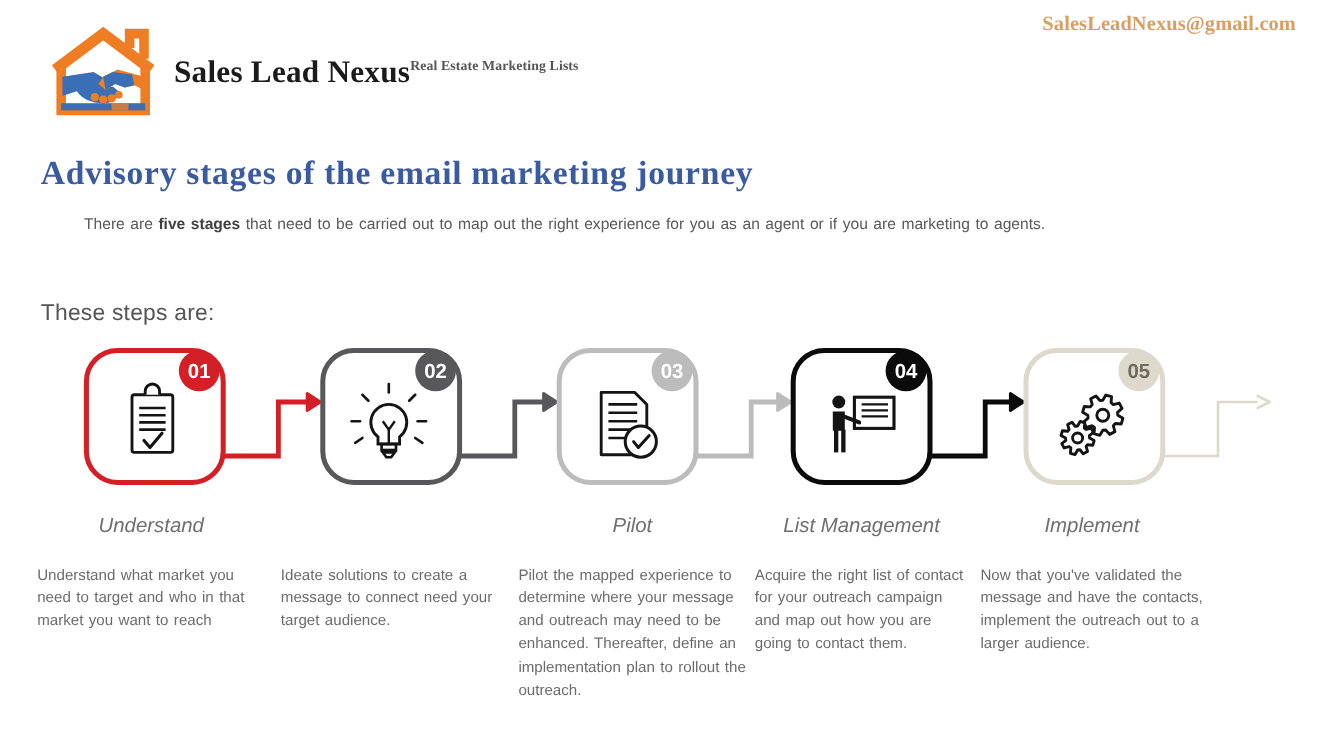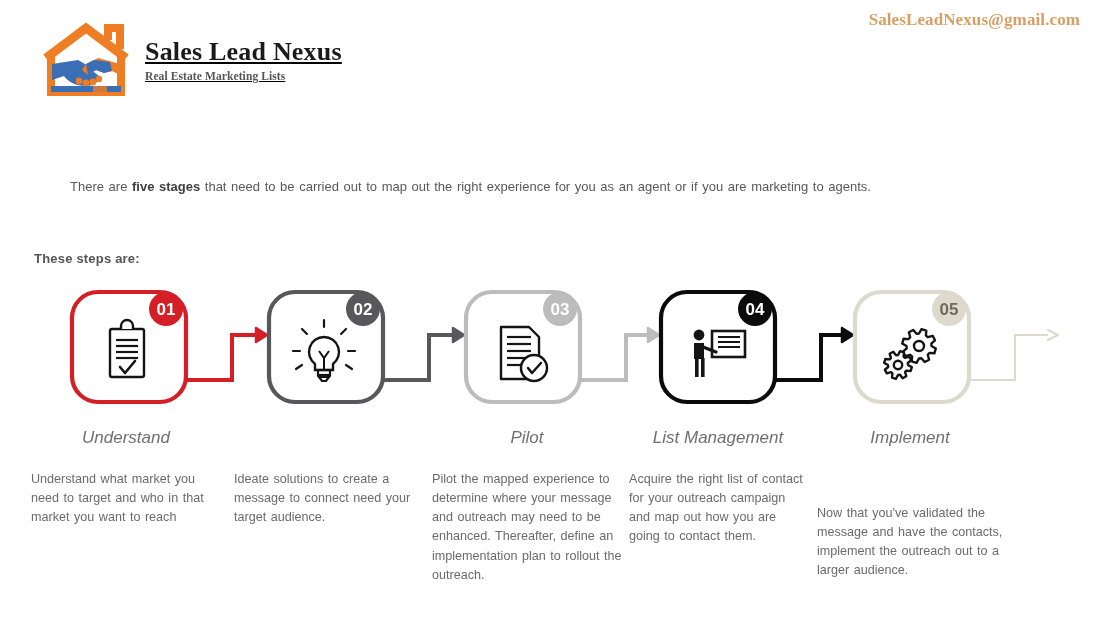--- a/index.html
+++ b/index.html
@@ -34,21 +34,21 @@
 
   .logo-block {
     position: absolute;
     left: 38px;
     top: 20px;
     display: flex;
     align-items: center;
     gap: 11px;
   }
   .logo-mark { width: 96px; height: 80px; display: block; }
-  .logo-text { display: flex; flex-direction: column; justify-content: flex-start; text-decoration: underline; }
+  .logo-text { display: flex; flex-direction: row; justify-content: flex-start; }
   .logo-title {
     font-family: "Liberation Serif", serif;
     font-size: 26px;
     font-weight: 700;
     color: #1b1b1b;
     line-height: 1.1;
     letter-spacing: 0.2px;
   }
   .logo-sub {
     font-family: "Liberation Serif", serif;
@@ -82,22 +82,22 @@
     line-height: 1.6;
     word-spacing: 1px;
     margin-left: 36px;
   }
   .intro b { color: #404040; font-weight: 700; }
 
   .steps-are {
     position: absolute;
     left: 34px;
     top: 251px;
-    font-size: 13px;
-    font-weight: 700;
+    font-size: 19px;
+    font-weight: 400;
     color: #555555;
     letter-spacing: 0.2px;
   }
 
   
   #flow {
     position: absolute;
     left: 0;
     top: 286px;
     width: 1102px;
@@ -158,20 +158,21 @@
 
       <rect x="13" y="66" width="70" height="6" fill="#3b6fb5"></rect>
       <rect x="55" y="66" width="14" height="6" fill="#ee7d24" opacity="0.8"></rect>
     </svg>
     <div class="logo-text">
       <div class="logo-title">Sales Lead Nexus</div>
       <div class="logo-sub">Real Estate Marketing Lists</div>
     </div>
   </div>
 
+  <div class="headline">Advisory stages of the email marketing journey</div>
 
   <div class="intro"><span>There are </span><b>five stages</b><span> that need to be carried out to map out the right experience for you as an agent or if you are marketing to agents.</span></div>
 
   <div class="steps-are">These steps are:</div>
 
   <svg id="flow" viewBox="0 0 1102 130">
     <g id="flow-layer">
         <path d="M 186 61
           L 186 32
           A 26 26 0 0 0 160 6
@@ -300,16 +301,16 @@
       <div class="stage-label" style="left: 397px; width: 260px;">Pilot</div>
       <div class="stage-label" style="left: 588px; width: 260px; font-style: italic;">List Management</div>
       <div class="stage-label" style="left: 780px; width: 260px;">Implement</div>
     </div>
 
   <div class="descs">
       <div class="desc" style="left: 31px; width: 190px; top: 0px;">Understand what market you need to target and who in that market you want to reach</div>
       <div class="desc" style="left: 234px; width: 180px; top: 0px;">Ideate solutions to create a message to connect need your target audience.</div>
       <div class="desc" style="left: 432px; width: 190px; top: 0px;">Pilot the mapped experience to determine where your message and outreach may need to be enhanced. Thereafter, define an implementation plan to rollout the outreach.</div>
       <div class="desc" style="left: 629px; width: 178px; top: 0px;">Acquire the right list of contact for your outreach campaign and map out how you are going to contact them.</div>
-      <div class="desc" style="left: 817px; width: 186px; top: 0px; margin-top: 34px;">Now that you've validated the message and have the contacts, implement the outreach out to a larger audience.</div>
+      <div class="desc" style="left: 817px; width: 186px; top: 0px;">Now that you've validated the message and have the contacts, implement the outreach out to a larger audience.</div>
     </div>
 
 </div>
 
 </body></html>

